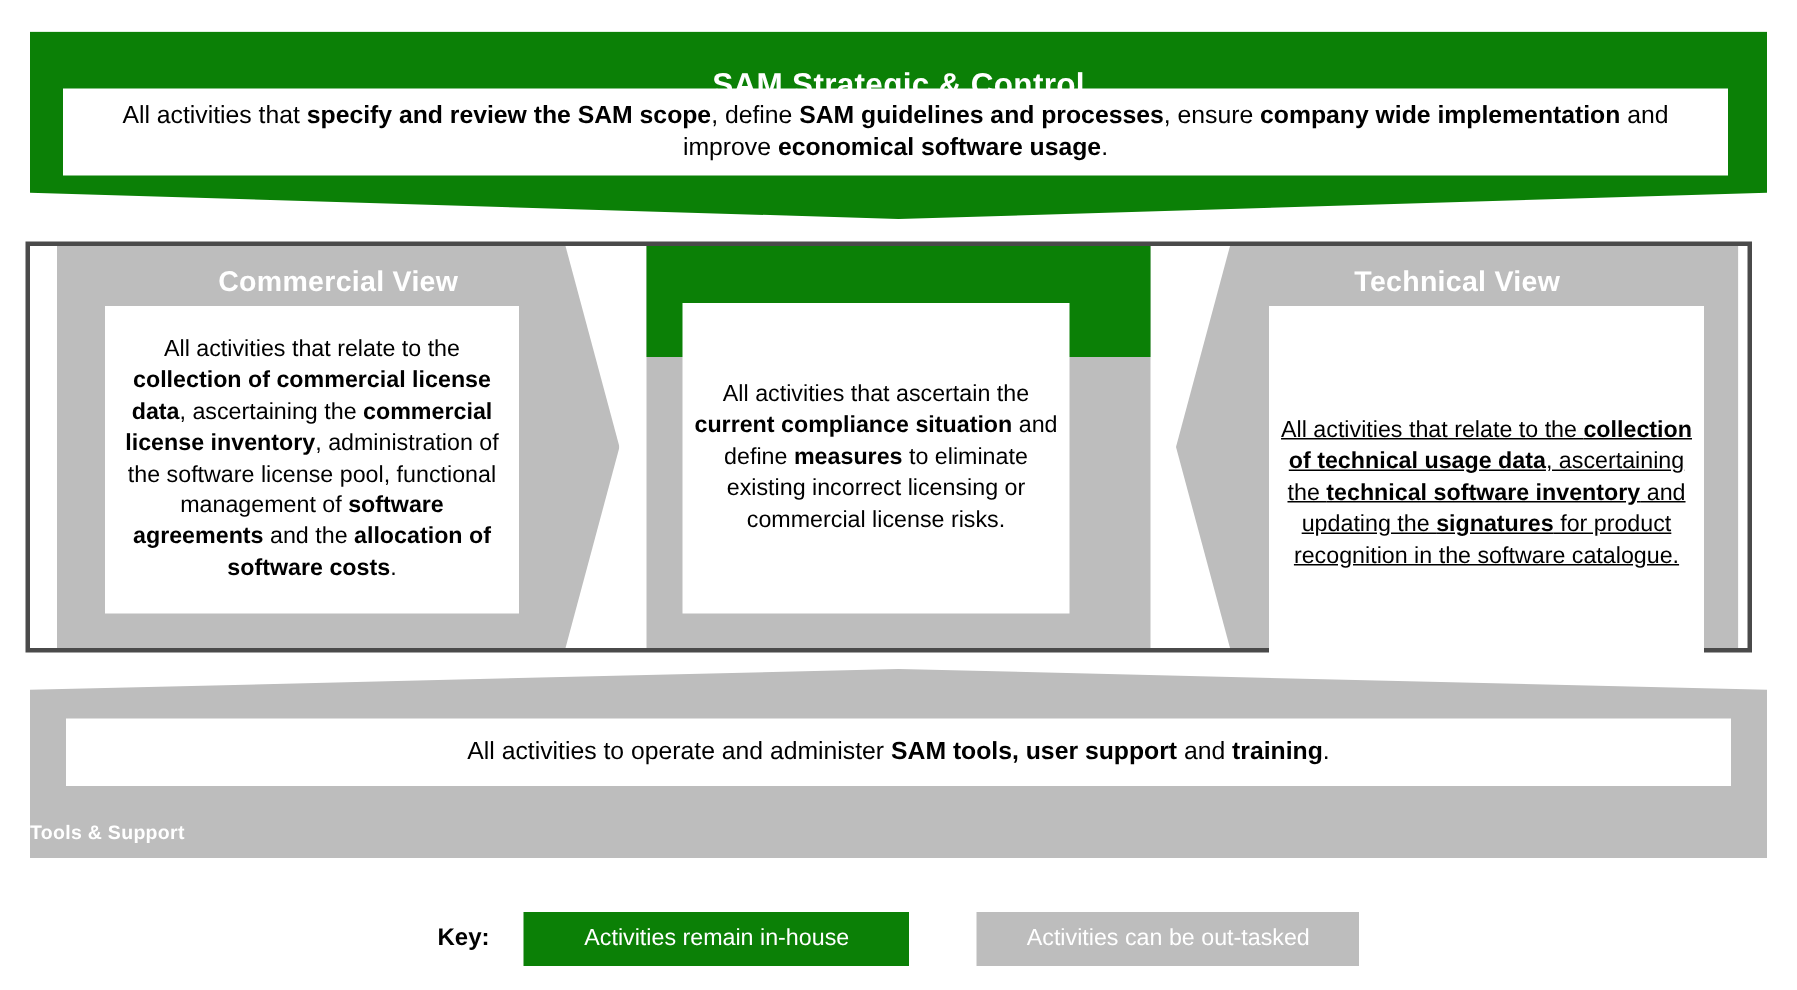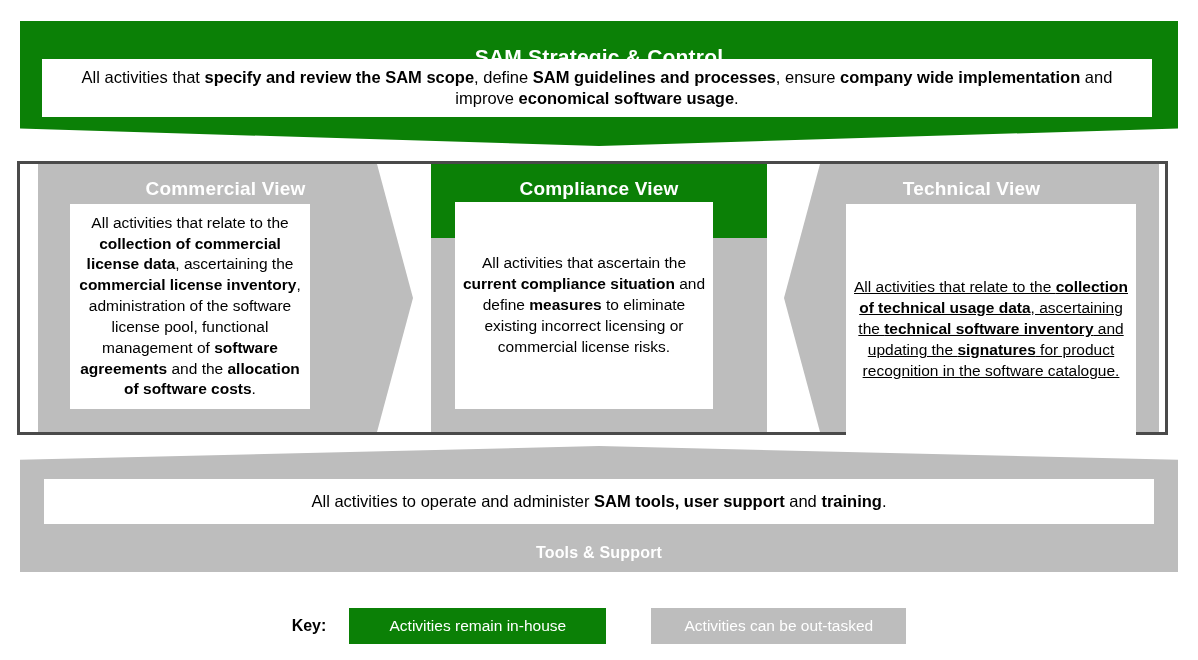--- a/index.html
+++ b/index.html
@@ -49,21 +49,21 @@
   .view-inner .txt{
     text-align:center;font-size:15.5px;line-height:1.345;padding:2px 6px;
   }
 
   
   #view-commercial{left:18px;width:375px;}
   #view-commercial .view-shape{
     background:#bdbdbd;
     clip-path:polygon(0% 0%, 90.4% 0%, 100% 50%, 90.4% 100%, 0% 100%);
   }
-  #view-commercial .view-inner{left:32px;top:40px;width:240px;height:205px;}
+  #view-commercial .view-inner{left:32px;top:40px;width:276px;height:205px;}
 
   
   #view-compliance{left:411px;width:336px;}
   #view-compliance .shape-grey{
     position:absolute;left:0;top:0;width:100%;height:100%;background:#bdbdbd;
   }
   #view-compliance .shape-green{
     position:absolute;left:0;top:0;width:100%;height:27.5%;background:#0b8006;
   }
   #view-compliance .view-inner{left:24px;top:38px;width:258px;height:207px;}
@@ -82,22 +82,22 @@
     position:absolute;left:0;top:0;width:100%;height:100%;
     background:#bdbdbd;
     clip-path:polygon(0% 11%,50% 0%,100% 11%,100% 100%,0% 100%);
   }
   #tools-inner{
     position:absolute;left:24px;top:33px;width:1110px;height:45px;
     background:#ffffff;display:flex;align-items:center;justify-content:center;
   }
   #tools-inner .txt{text-align:center;font-size:16.5px;line-height:1.28;}
   #tools-title{
-    position:absolute;left:0;bottom:10px;width:100%;text-align:center;
-    color:#ffffff;font-size:16px;font-weight:bold;letter-spacing:.2px;
+    position:absolute;left:0;bottom:10px;width:100%;text-align:left;
+    color:#ffffff;font-size:13px;font-weight:bold;letter-spacing:.2px;
   }
 
   
   #key-row{
     left:0;top:612px;width:1198px;height:28px;
     display:flex;align-items:center;justify-content:center;gap:12px;
   }
   #key-label{font-size:16px;font-weight:bold;margin-right:11px;}
   .key-chip{
     height:36px;display:flex;align-items:center;justify-content:center;
@@ -128,21 +128,20 @@
     </div>
     <div class="view-title">Commercial View</div>
   </div>
 
   <div class="view-col" id="view-compliance">
     <div class="shape-grey"></div>
     <div class="shape-green"></div>
     <div class="view-inner">
       <div class="txt"><span>All activities that ascertain the </span><b>current compliance situation</b><span> and define </span><b>measures</b><span> to eliminate existing incorrect licensing or commercial license risks.</span></div>
     </div>
-    <div class="view-title">Compliance View</div>
   </div>
 
   <div class="view-col" id="view-technical">
     <div class="view-shape"></div>
     <div class="view-inner">
       <div class="txt"><span>All activities that relate to the </span><b>collection of technical usage data</b><span>, ascertaining the </span><b>technical software inventory</b><span> and updating the </span><b>signatures</b><span> for product recognition in the software catalogue.</span></div>
     </div>
     <div class="view-title">Technical View</div>
   </div>
 

